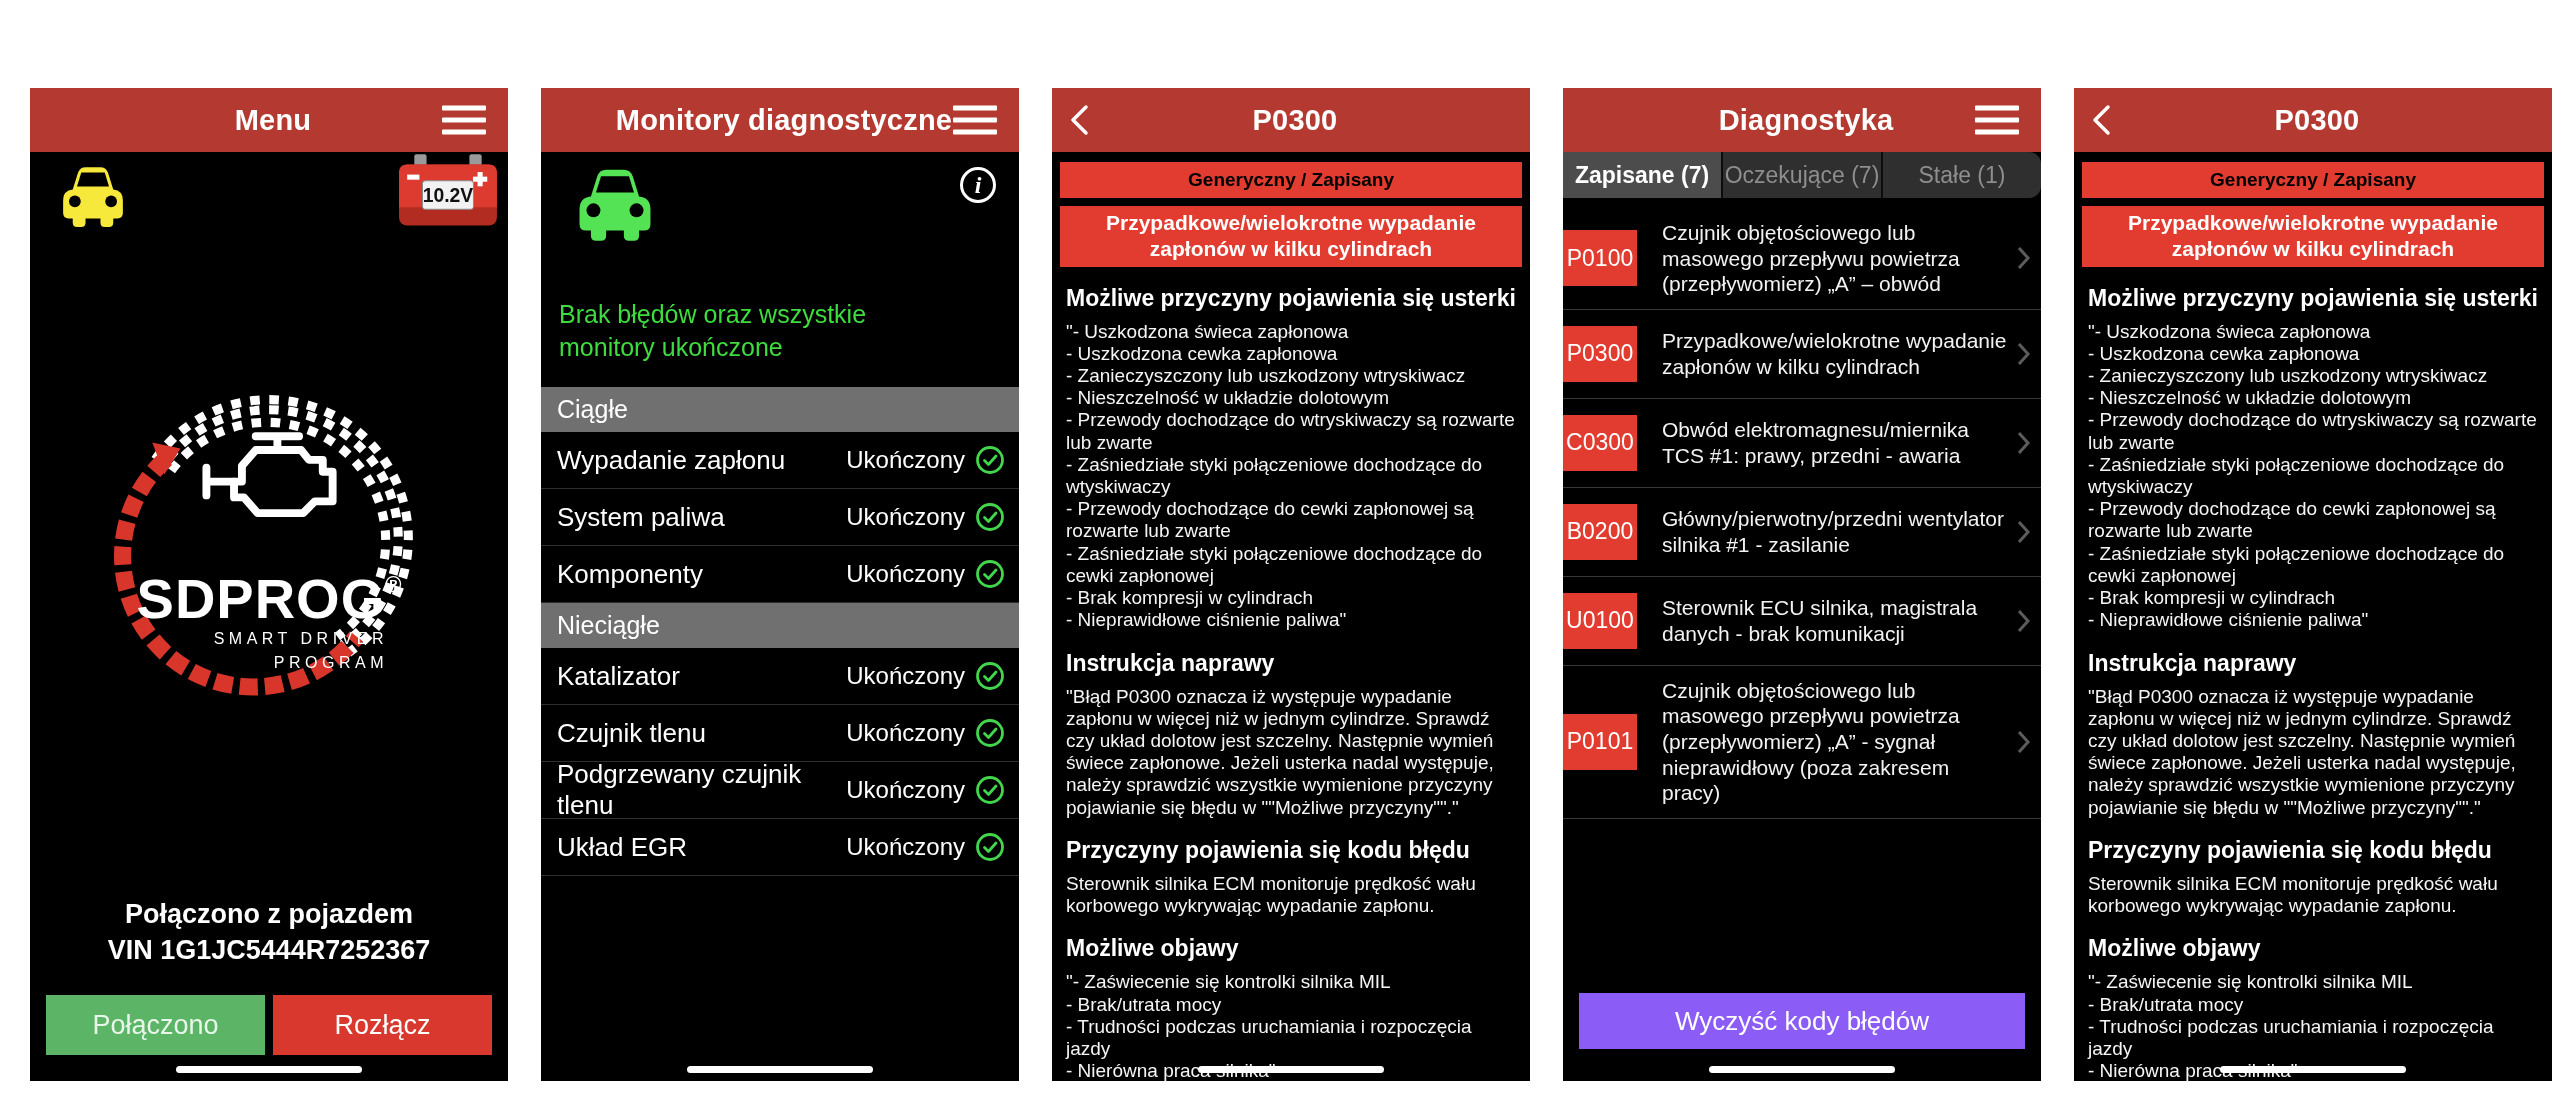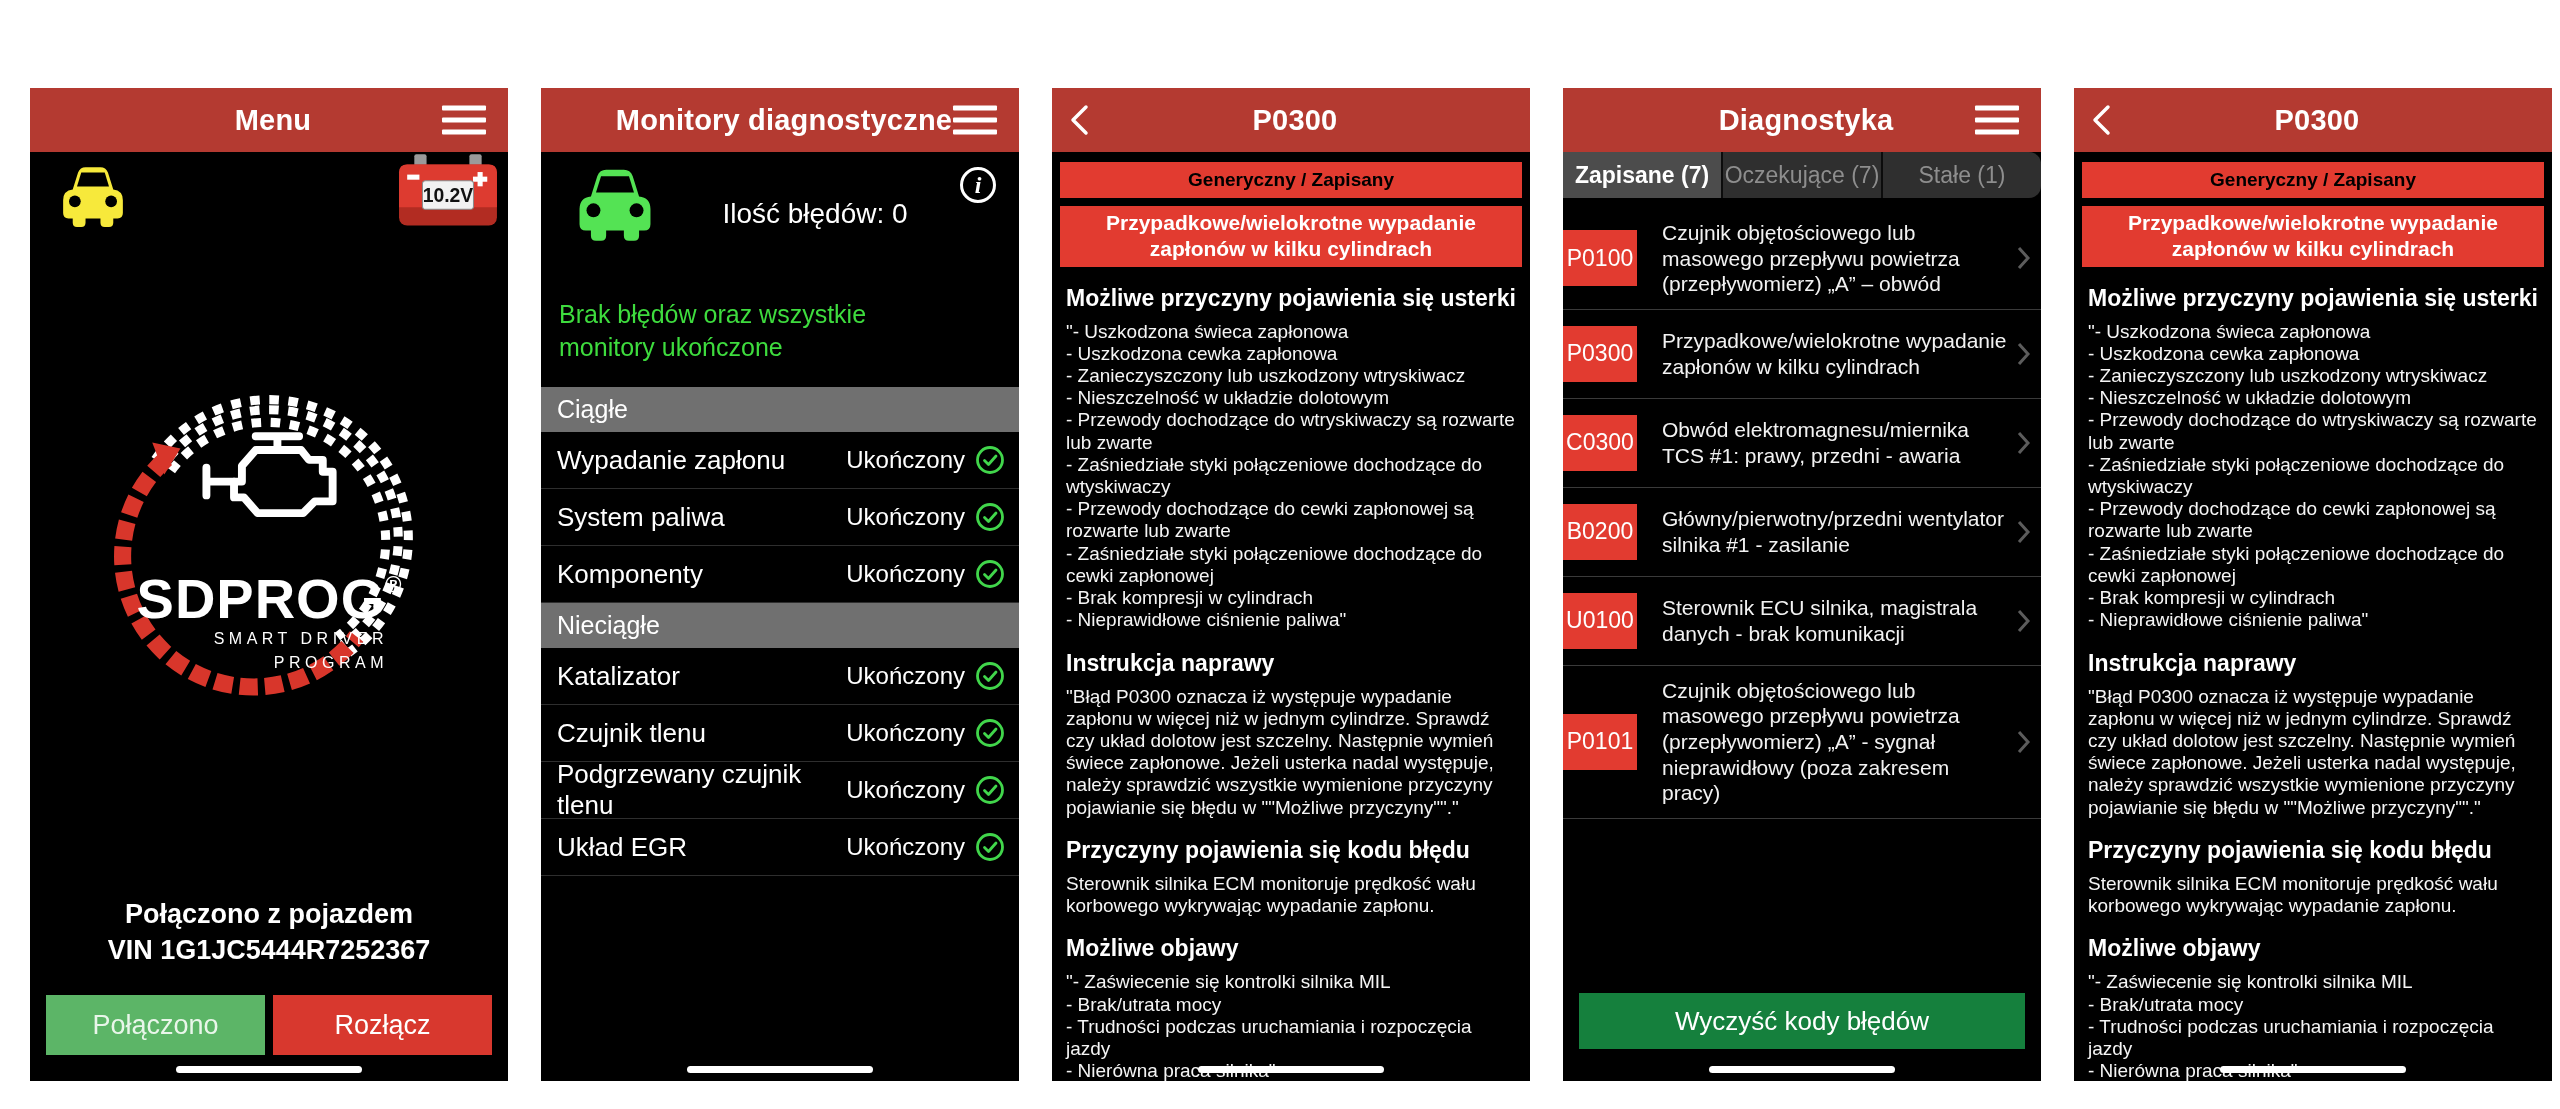--- a/index.html
+++ b/index.html
@@ -55,21 +55,21 @@
   
   .tab-bar{height:46px;display:flex;background:#000;}
   .tab{flex:1;display:flex;align-items:center;justify-content:center;font-size:23px;background:#2f2f2f;color:#8e8e8e;border-right:2px solid #0c0c0c;cursor:pointer;}
   .tab:last-child{border-right:none;border-radius:0 12px 12px 0;}
   .tab.active{background:#4c4c4c;color:#fff;font-weight:bold;}
   .dtc-list{margin-top:10px;}
   .dtc-row{display:flex;align-items:center;padding:12px 34px 12px 0;border-bottom:1px solid #3a3a3a;position:relative;min-height:64px;cursor:pointer;}
   .badge{width:74px;min-height:56px;background:#e23b30;color:#fff;font-size:23px;display:flex;align-items:center;justify-content:center;margin-right:25px;flex:0 0 74px;}
   .desc{font-size:21px;line-height:1.22;color:#f2f2f2;}
   .chev{position:absolute;right:10px;top:50%;transform:translateY(-50%);width:14px;height:24px;}
-  .clear-btn{position:absolute;left:16px;right:16px;bottom:32px;height:56px;background:#15803d;color:#fff;font-size:26px;display:flex;align-items:center;justify-content:center;cursor:pointer;}
+  .clear-btn{position:absolute;left:16px;right:16px;bottom:32px;height:56px;background:#8b5cf6;color:#fff;font-size:26px;display:flex;align-items:center;justify-content:center;cursor:pointer;}
 </style>
 </head>
 <body>
 
 <div class="strip">
 
   <div class="phone">
     <div class="navbar">
       <span class="nav-title">Menu</span>
       <div class="hamburger">
@@ -133,21 +133,20 @@
         </div>
     </div>
     <div class="content">
       <div class="mon-top">
         <svg class="car-icon-2" viewBox="0 0 64 60">
           <path d="M13 24 L18 8 Q20 3 25 3 H39 Q44 3 46 8 L51 24 Q60 25 60 34 V46 Q60 51 55 51 H51 V55 Q51 59 47 59 H43 Q39 59 39 55 V51 H25 V55 Q25 59 21 59 H17 Q13 59 13 55 V51 H9 Q4 51 4 46 V34 Q4 25 13 24 Z" fill="#54e354"></path>
           <path d="M21 8 H43 L47 21 H17 Z" fill="#000"></path>
           <circle cx="15" cy="35" r="5.5" fill="#000"></circle>
             <circle cx="49" cy="35" r="5.5" fill="#000"></circle>
         </svg>
-        <div class="errors-label">Ilość błędów: 0</div>
         <svg class="info-icon" viewBox="0 0 42 42">
           <circle cx="21" cy="21" r="16.5" fill="none" stroke="#fff" stroke-width="3"></circle>
           <text x="21" y="29" text-anchor="middle" font-size="24" font-style="italic" font-weight="bold" font-family="Liberation Serif, serif" fill="#fff">i</text>
         </svg>
       </div>
       <div class="mon-status-text">Brak błędów oraz wszystkie monitory ukończone</div>
       <div>
           <div class="mon-sec">Ciągłe</div>
           <div class="mon-row">
             <span class="mon-label">Wypadanie zapłonu</span>

